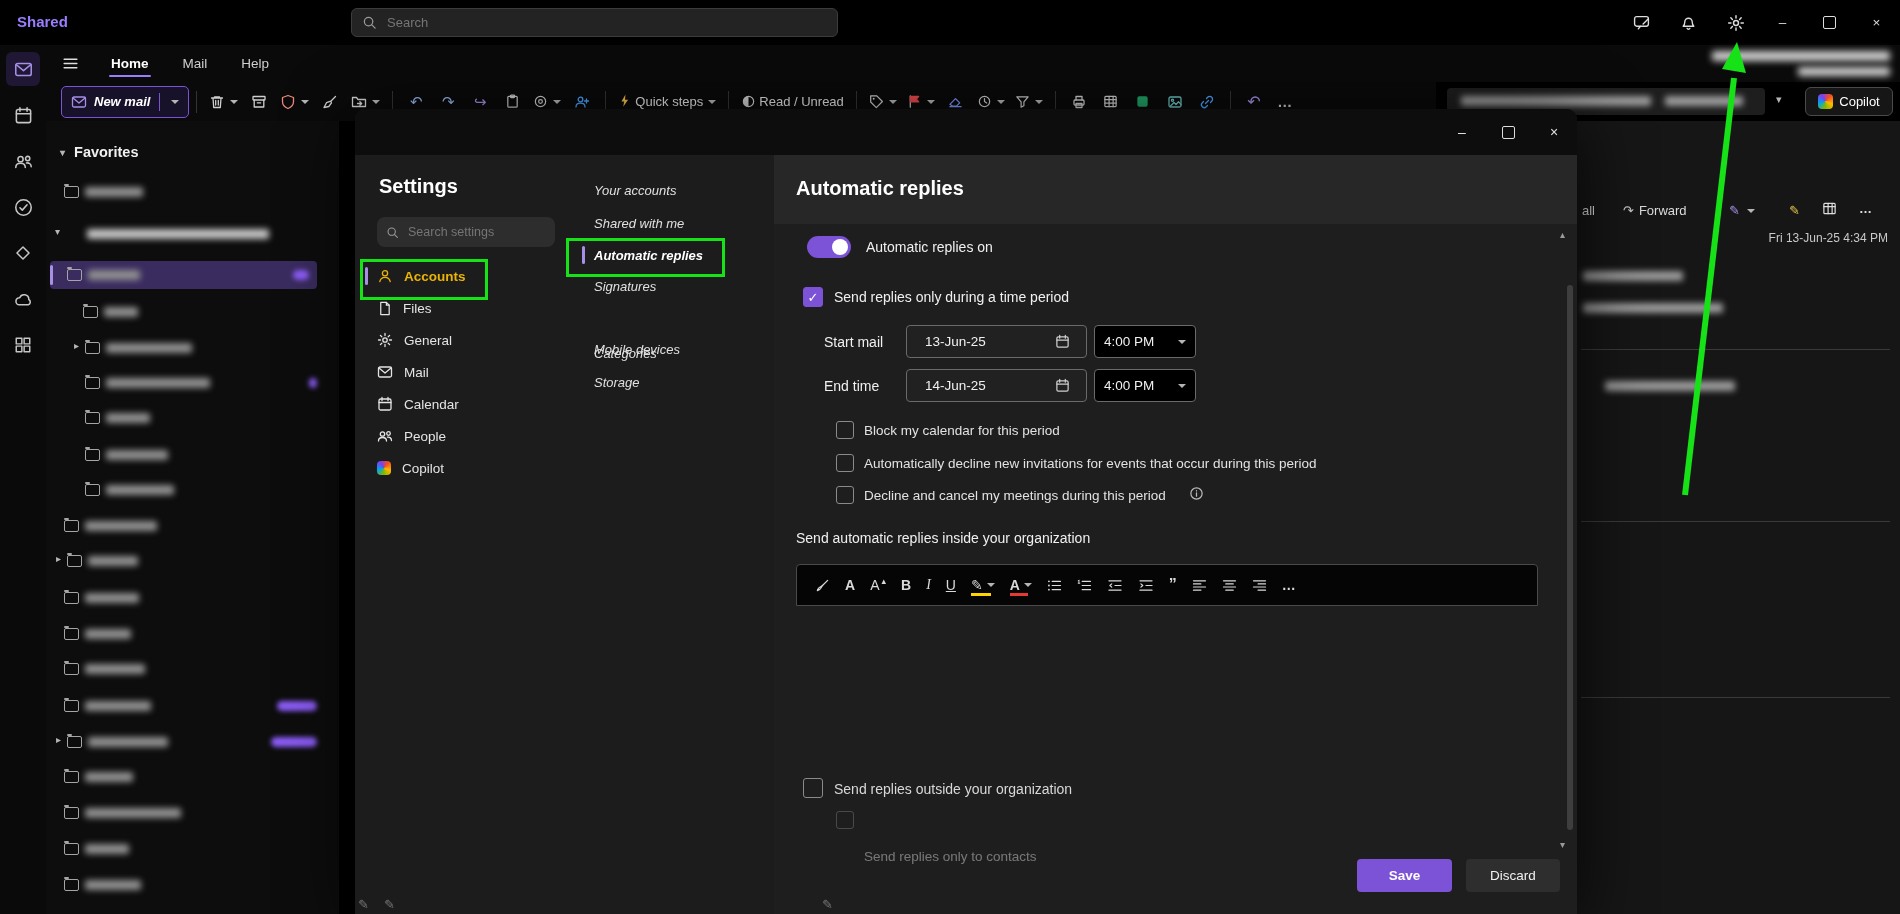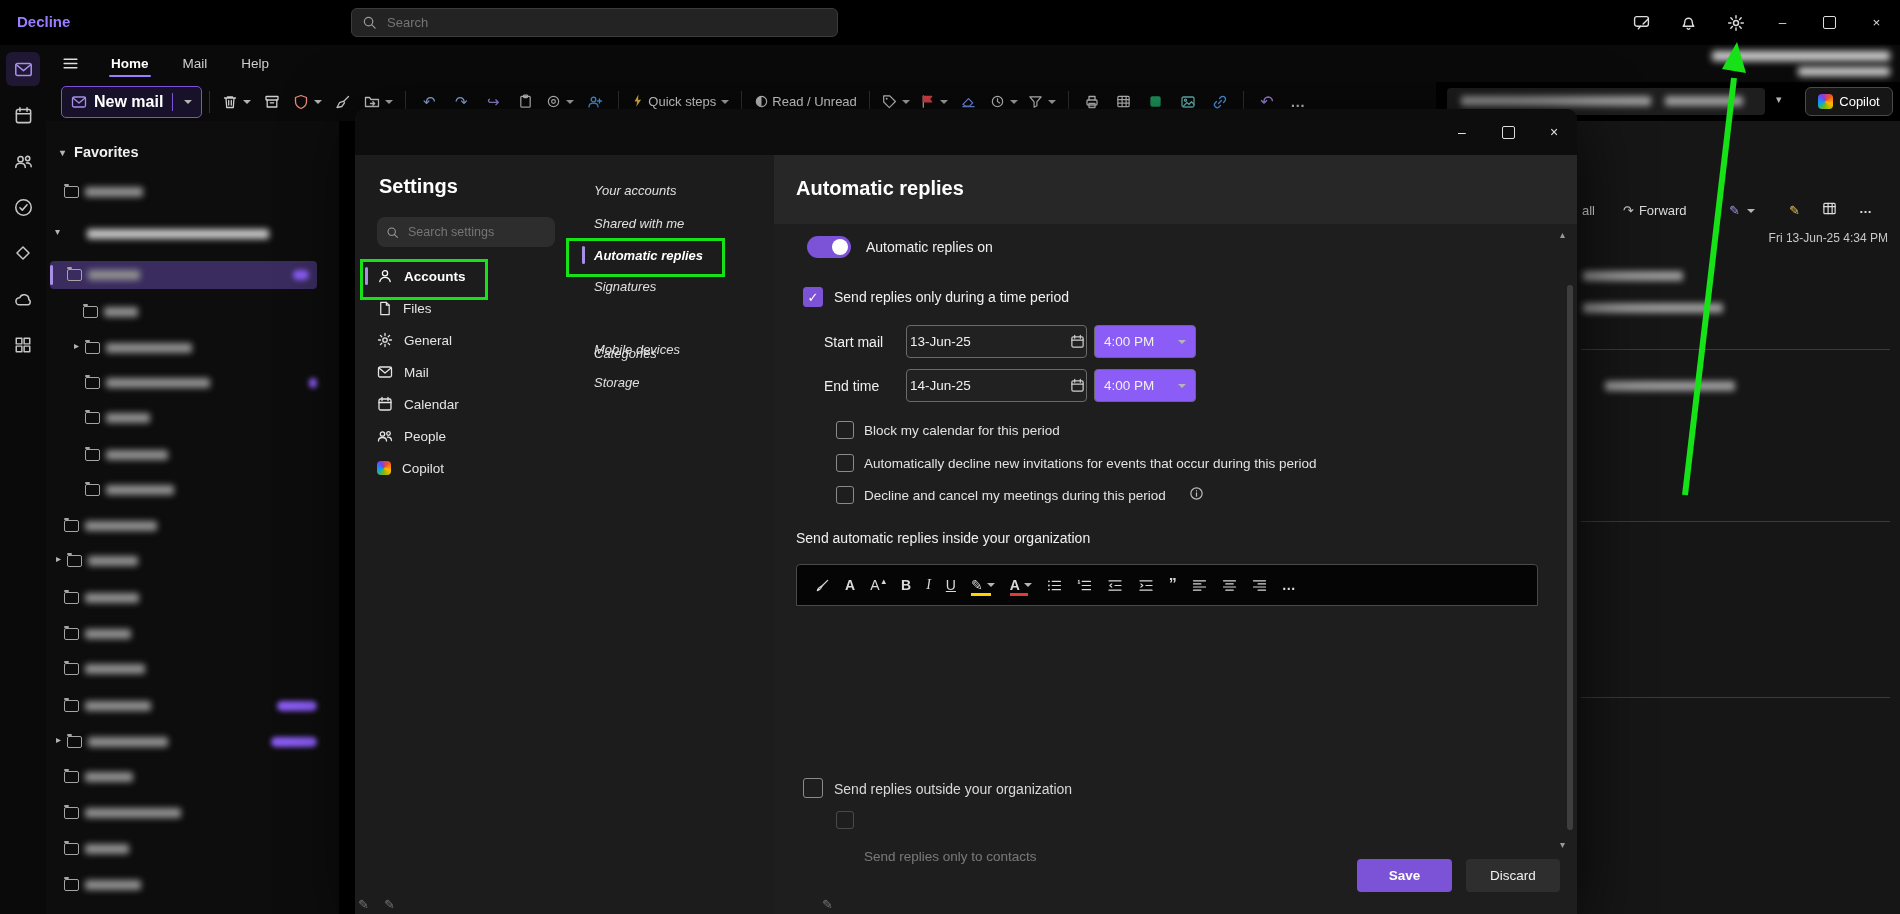--- a/index.html
+++ b/index.html
@@ -55,60 +55,60 @@
   .divline{position:absolute;height:1px;background:#3a3a3a;left:4px;right:10px;}
   
   .dialog{position:absolute;left:355px;top:109px;width:1222px;height:805px;background:#1c1c1c;border-radius:10px 10px 0 0;box-shadow:0 12px 70px rgba(0,0,0,.8);z-index:10;overflow:hidden;}
   .dlg-head{height:46px;background:#0d0d0d;display:flex;justify-content:flex-end;}
   .wbtn{width:46px;height:46px;display:flex;align-items:center;justify-content:center;color:#e0e0e0;cursor:pointer;font-size:14px;}
   .dlg-body{position:absolute;top:46px;left:0;right:0;bottom:0;}
   .stitle{position:absolute;left:24px;top:20px;font-size:20px;font-weight:bold;color:#fff;}
   .ssearch{position:absolute;left:22px;top:62px;width:178px;height:30px;background:#2d2d2d;border-radius:8px;display:flex;align-items:center;gap:7px;padding:0 9px;box-sizing:border-box;color:#9a9a9a;}
   .ssearch input{background:transparent;border:none;outline:none;color:#ddd;font-size:12.5px;width:100%;font-family:inherit;}
   .nitem{position:absolute;left:8px;width:198px;height:30px;display:flex;align-items:center;gap:11px;padding-left:14px;font-size:13.5px;color:#e4e4e4;border-radius:4px;cursor:pointer;box-sizing:border-box;}
-  .nitem.sel{font-weight:bold;color:#ffffff;}
+  .nitem.sel{font-weight:bold;color:#eab308;}
   .nitem.sel::before{content:'';position:absolute;left:2px;top:6px;bottom:6px;width:3px;background:#a78fe8;border-radius:2px;}
   .dlg-subnav{position:absolute;left:221px;top:0;width:198px;bottom:0;font-style:italic;}
   .snitem{position:absolute;left:6px;width:186px;height:28px;display:flex;align-items:center;padding-left:12px;font-size:13px;color:#e0e0e0;border-radius:4px;cursor:pointer;box-sizing:border-box;}
   .snitem.sel{font-weight:bold;color:#fff;}
   .snitem.sel::before{content:'';position:absolute;left:0;top:5px;bottom:5px;width:3px;background:#a78fe8;border-radius:2px;}
   .dlg-content{position:absolute;left:419px;top:0;right:0;bottom:0;background:#1e1e1e;}
   .c-head{position:absolute;top:0;left:0;right:0;height:69px;background:#272727;}
   .c-title{position:absolute;left:22px;top:22px;font-size:20px;font-weight:bold;color:#fff;}
   .toggle{position:absolute;width:44px;height:22px;border-radius:11px;background:#7c52d6;cursor:pointer;}
   .toggle::after{content:'';position:absolute;right:3px;top:3px;width:16px;height:16px;border-radius:50%;background:#fff;}
   .cb{position:absolute;width:20px;height:20px;border:1px solid #8a8a8a;border-radius:3px;box-sizing:border-box;cursor:pointer;display:flex;align-items:center;justify-content:center;color:#fff;font-size:13px;background:transparent;}
   .cb.checked{background:#7c52d6;border-color:#7c52d6;}
   .cb.small{width:18px;height:18px;font-size:11px;}
   .flabel{position:absolute;color:#f0f0f0;font-size:14px;}
   .slabel{position:absolute;color:#e2e2e2;font-size:13.5px;}
-  .dtinput{position:absolute;width:181px;height:33px;background:#212121;border:1px solid #6a6a6a;border-radius:4px;display:flex;align-items:center;padding:0 1px;gap:8px;box-sizing:border-box;color:#f0f0f0;}
+  .dtinput{position:absolute;width:181px;height:33px;background:#212121;border:1px solid #6a6a6a;border-radius:4px;display:flex;align-items:center;padding:0 16px;gap:8px;box-sizing:border-box;color:#f0f0f0;}
   .dtinput input{background:transparent;border:none;outline:none;color:#f0f0f0;font-size:13.5px;width:100%;font-family:inherit;}
-  .tminput{position:absolute;width:102px;height:33px;background:#8b5cf6;border:1px solid #6a6a6a;border-radius:4px;display:flex;align-items:center;justify-content:space-between;padding:0 9px;box-sizing:border-box;color:#f0f0f0;font-size:13.5px;cursor:pointer;}
+  .tminput{position:absolute;width:102px;height:33px;background:#000000;border:1px solid #6a6a6a;border-radius:4px;display:flex;align-items:center;justify-content:space-between;padding:0 9px;box-sizing:border-box;color:#f0f0f0;font-size:13.5px;cursor:pointer;}
   .editor-tb{position:absolute;left:22px;top:409px;width:742px;height:42px;background:#050505;border:1px solid #4a4a4a;border-radius:4px 4px 0 0;display:flex;align-items:center;gap:15px;padding:0 18px;box-sizing:border-box;}
   .etb{display:flex;align-items:center;gap:2px;color:#dadada;cursor:pointer;font-size:14px;position:relative;}
   .hl-yellow::after{content:'';position:absolute;left:0;right:4px;bottom:-3px;height:3px;background:#ffd400;}
   .hl-red::after{content:'';position:absolute;left:0;right:4px;bottom:-3px;height:3px;background:#e53935;}
   .editor-body{position:absolute;left:22px;top:451px;width:742px;height:117px;background:#1a1a1a;border:1px solid #4a4a4a;border-top:none;box-sizing:border-box;padding:14px 18px;font-size:14.5px;color:#f2f2f2;line-height:1.55;cursor:text;}
   .btn{position:absolute;height:33px;border-radius:4px;display:flex;align-items:center;justify-content:center;font-size:13.5px;cursor:pointer;box-sizing:border-box;}
   .btn.primary{background:#7c52d6;color:#fff;font-weight:bold;}
   .btn.secondary{background:#2e2e2e;color:#f0f0f0;}
   .sbar{position:absolute;left:793px;width:6px;border-radius:3px;background:#3e3e3e;}
   .scr-ar{position:absolute;left:786px;color:#9a9a9a;font-size:10px;}
   
   .annot-box{position:absolute;border:3px solid #17e117;z-index:60;pointer-events:none;}
   .annot-svg{position:absolute;left:0;top:0;z-index:60;pointer-events:none;}
   .toastbar{position:absolute;background:#cfcfcf;filter:blur(3.5px);border-radius:2px;z-index:30;}
   .strayic{position:absolute;color:#9a9a9a;z-index:20;font-size:13px;opacity:.7;}
 </style>
 </head>
 <body>
 
 <header class="titlebar">
-  <div class="logo">Decline</div>
+  <div class="logo">Shared</div>
   <div class="tb-search">
     <span>
         <svg class="ic" width="15" height="15" viewBox="0 0 16 16">
           <circle cx="7" cy="7" r="4.5"></circle>
           <path d="M10.5 10.5L14 14"></path>
         </svg>
       </span>
     <input placeholder="Search" style="">
   </div>
   <div class="tb-icons">
@@ -153,21 +153,21 @@
 </nav>
 
 <div class="toolbar">
   <div class="newmail">
     <span style="color:#a78fe8">
         <svg class="ic" width="16" height="16" viewBox="0 0 16 16">
           <rect x="1.5" y="3" width="13" height="10" rx="1.5"></rect>
           <path d="M2 4l6 5 6-5"></path>
         </svg>
       </span>
-    <span style="font-size:16px;">New mail</span>
+    <span style="font-size:13px;font-style:italic;">New mail</span>
     <span class="nm-div"></span>
     <span class="dn"></span>
   </div>
   <span class="sep"></span>
   <div class="tbtn">
       <svg class="ic" width="16" height="16" viewBox="0 0 16 16">
         <path d="M2.5 4h11M5.5 4V2.8h5V4M4 4l.7 9.5h6.6L12 4M6.7 6.5v4.5M9.3 6.5v4.5"></path>
       </svg>
       <span class="dn"></span>
     </div>

